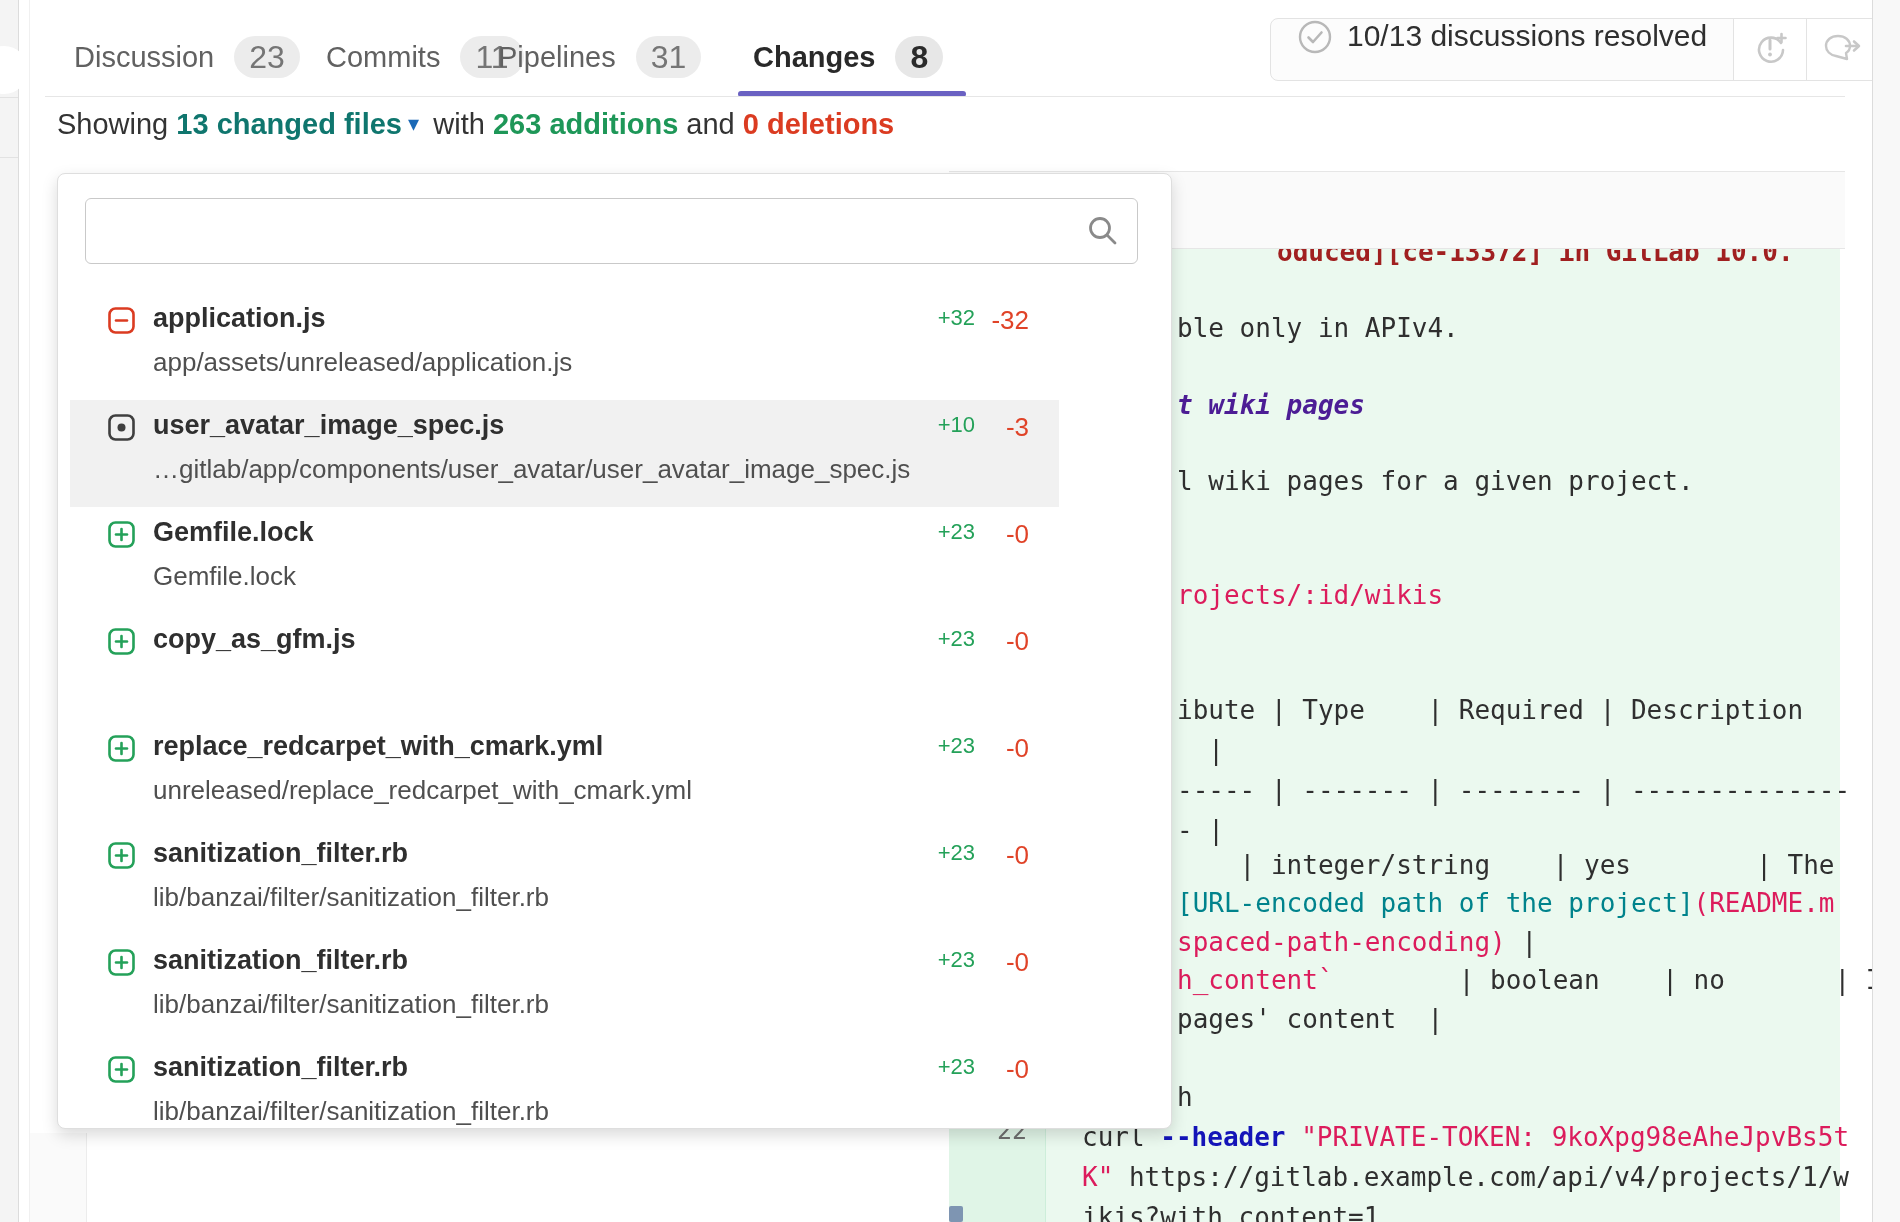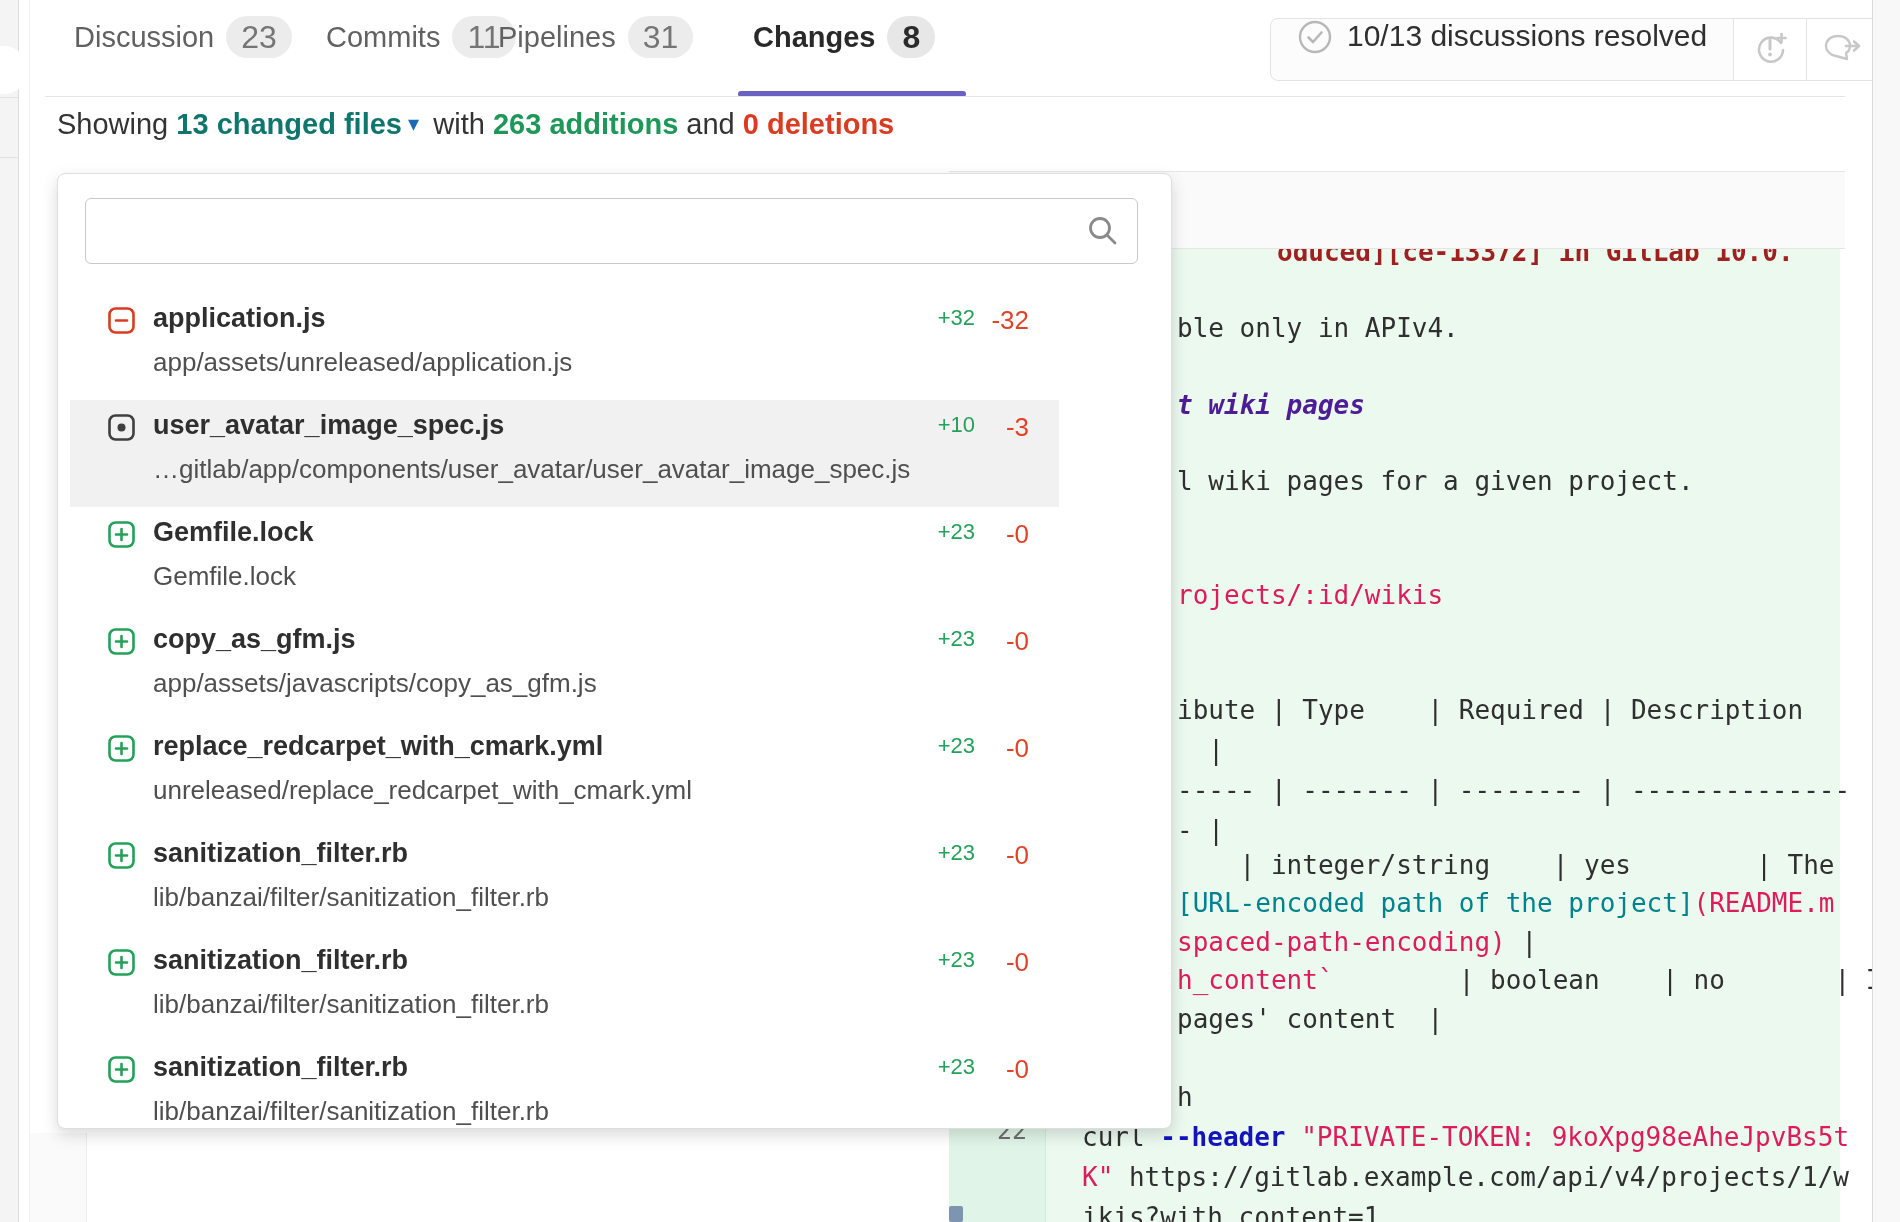--- a/index.html
+++ b/index.html
@@ -7,21 +7,21 @@
           font-family:"Liberation Sans",sans-serif;background:#fff;}
   .abs{position:absolute;}
 
   
   #left-rail{left:0;top:0;width:18px;height:1222px;background:#f4f4f4;border-right:1px solid #dcdcdc;}
   #rail-circle{left:-20px;top:46px;width:48px;height:48px;background:#fff;border-radius:50%;}
   .rail-hline{left:0;width:18px;height:1px;background:#e2e2e2;}
   #rail-line2{left:29px;top:0;width:1px;height:1222px;background:#f0f0f0;}
 
   
-  .tab{top:16px;display:flex;align-items:center;gap:12px;font-size:29px;color:#616161;cursor:pointer;}
+  .tab{top:36px;display:flex;align-items:center;gap:20px;font-size:29px;color:#616161;cursor:pointer;}
   .tab .badge{background:#ececec;color:#757575;font-size:32px;border-radius:22px;padding:5px 15px;line-height:1;}
   .tab.active{color:#292929;font-weight:bold;}
   .tab.active .badge{background:#e7e7e7;color:#2b2b2b;font-weight:bold;}
   #tab-underline{left:738px;top:91px;width:228px;height:6px;background:#6a61c2;border-radius:3px;}
   #tabbar-border{left:45px;top:96px;width:1800px;height:1px;background:#e6e6e6;}
 
   
   #resolved-group{left:1270px;top:18px;height:61px;display:flex;border:1px solid #e3e3e3;border-radius:8px;background:#fcfcfc;overflow:hidden;}
   #resolved-btn{display:flex;align-items:flex-start;gap:14px;padding:0 26px;font-size:30px;color:#2f2f2f;}
   .icon-btn{width:72px;display:flex;align-items:center;justify-content:center;border-left:1px solid #e3e3e3;background:#fff;cursor:pointer;}
@@ -197,21 +197,20 @@
           <div class="stat-add">+23</div>
           <div class="stat-del">-0</div>
         </div>
         <div class="file-row" style="top: 440px;">
           <span class="file-icon"><svg width="27" height="27" viewBox="0 0 27 27" fill="none">
               <rect x="1.5" y="1.5" width="24" height="24" rx="6" stroke="#24a159" stroke-width="2.6"></rect>
               <line x1="8" y1="13.5" x2="19" y2="13.5" stroke="#24a159" stroke-width="2.6" stroke-linecap="round"></line>
               <line x1="13.5" y1="8" x2="13.5" y2="19" stroke="#24a159" stroke-width="2.6" stroke-linecap="round"></line>
             </svg></span>
           <div class="file-name">copy_as_gfm.js</div>
-          <div class="file-path">app/assets/javascripts/copy_as_gfm.js</div>
           <div class="stat-add">+23</div>
           <div class="stat-del">-0</div>
         </div>
         <div class="file-row" style="top: 547px;">
           <span class="file-icon"><svg width="27" height="27" viewBox="0 0 27 27" fill="none">
               <rect x="1.5" y="1.5" width="24" height="24" rx="6" stroke="#24a159" stroke-width="2.6"></rect>
               <line x1="8" y1="13.5" x2="19" y2="13.5" stroke="#24a159" stroke-width="2.6" stroke-linecap="round"></line>
               <line x1="13.5" y1="8" x2="13.5" y2="19" stroke="#24a159" stroke-width="2.6" stroke-linecap="round"></line>
             </svg></span>
           <div class="file-name">replace_redcarpet_with_cmark.yml</div>

